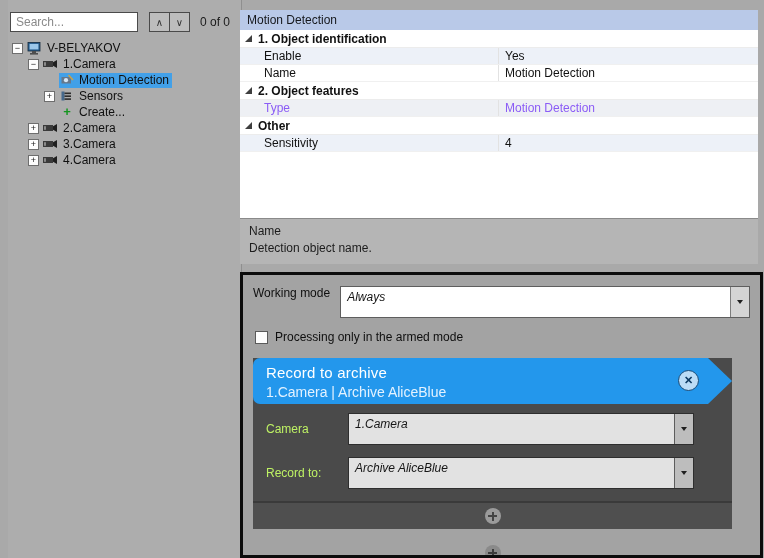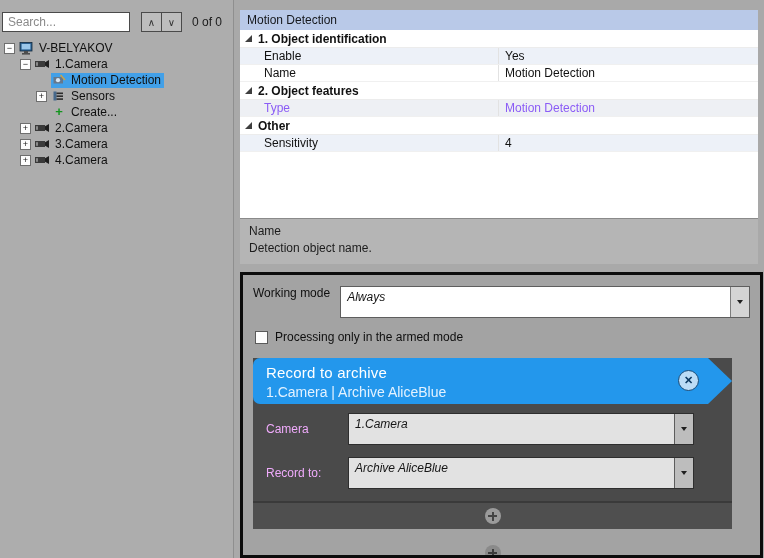--- a/index.html
+++ b/index.html
@@ -7,21 +7,21 @@
     width:764px;height:558px;overflow:hidden;
     background:#a9a9a9;
     font-family:"Liberation Sans", sans-serif;
     color:#111;
     -webkit-font-smoothing:antialiased;
   }
   .app{position:relative;width:764px;height:558px;}
 
   
   .left-panel{
-    position:absolute;left:0;top:0;width:234px;height:558px;
+    position:absolute;left:8px;top:0;width:234px;height:558px;
     background:#adadad;border-right:1px solid #8f8f8f;box-sizing:border-box;
   }
   .search-row{display:flex;align-items:center;padding:12px 2px 6px 2px;}
   .search-input{
     width:128px;height:20px;border:1px solid #4a4a4a;background:#fff;
     font-family:inherit;font-size:12px;padding:1px 5px;color:#222;box-sizing:border-box;
   }
   .search-input::placeholder{color:#8a8a8a;}
   .nav-group{display:flex;margin-left:11px;border:1px solid #4a4a4a;background:#b9b9b9;}
   .nav-btn{
@@ -114,21 +114,21 @@
   }
   .banner-title{color:#ffffff;font-size:15px;letter-spacing:.2px;}
   .banner-sub{color:#e3f2ff;font-size:14px;margin-top:3px;}
   .close-btn{
     position:absolute;right:33px;top:12px;width:21px;height:21px;border-radius:50%;
     background:#bcdcf6;border:1px solid #1c4c77;color:#0d3a63;
     font-size:11px;font-weight:bold;display:flex;align-items:center;justify-content:center;box-sizing:border-box;
   }
   .card-body{padding:9px 0 0 0;}
   .field-row{display:flex;align-items:center;margin:0 38px 12px 13px;}
-  .field-label{color:#f0abfc;font-size:12px;width:82px;flex:0 0 82px;}
+  .field-label{color:#bef264;font-size:12px;width:82px;flex:0 0 82px;}
   .combo-dark{background:#e2e2e2;border:1px solid #2e2e2e;}
   .combo-dark .combo-btn{background:#bdbdbd;border-left:1px solid #5c5c5c;}
   .card-plus-row{
     border-top:2px solid #3a3a3a;height:26px;background:#4f4f4f;
     display:flex;align-items:center;justify-content:center;
   }
   .plus-circle{width:16px;height:16px;border-radius:50%;position:relative;}
   .plus-light{background:#9b9b9b;}
   .plus-light::before,.plus-light::after{content:"";position:absolute;background:#454545;}
   .plus-light::before{left:3.5px;top:7px;width:9px;height:2px;}

